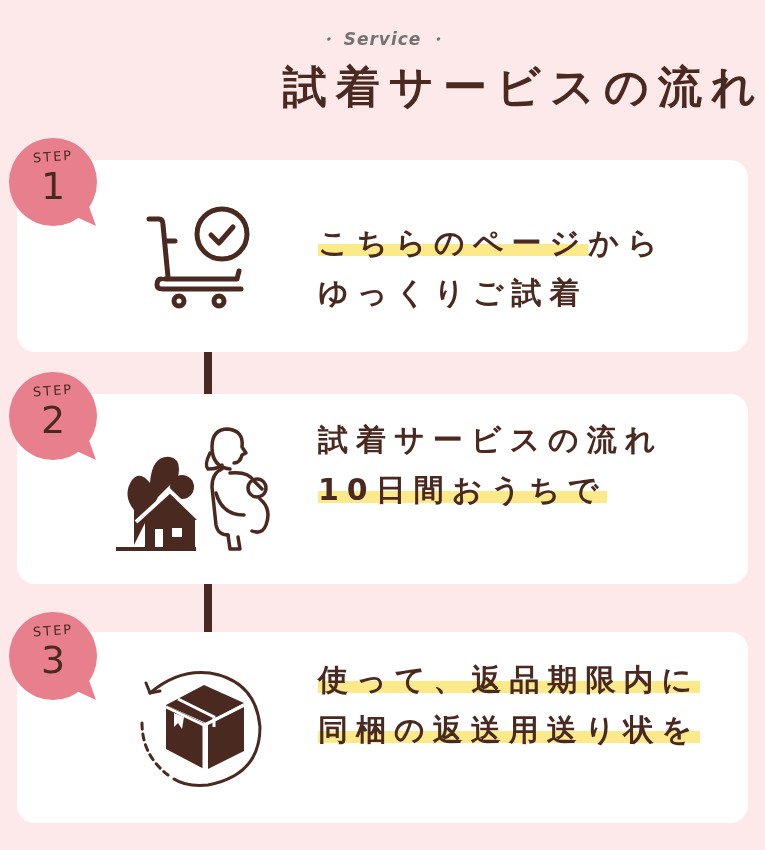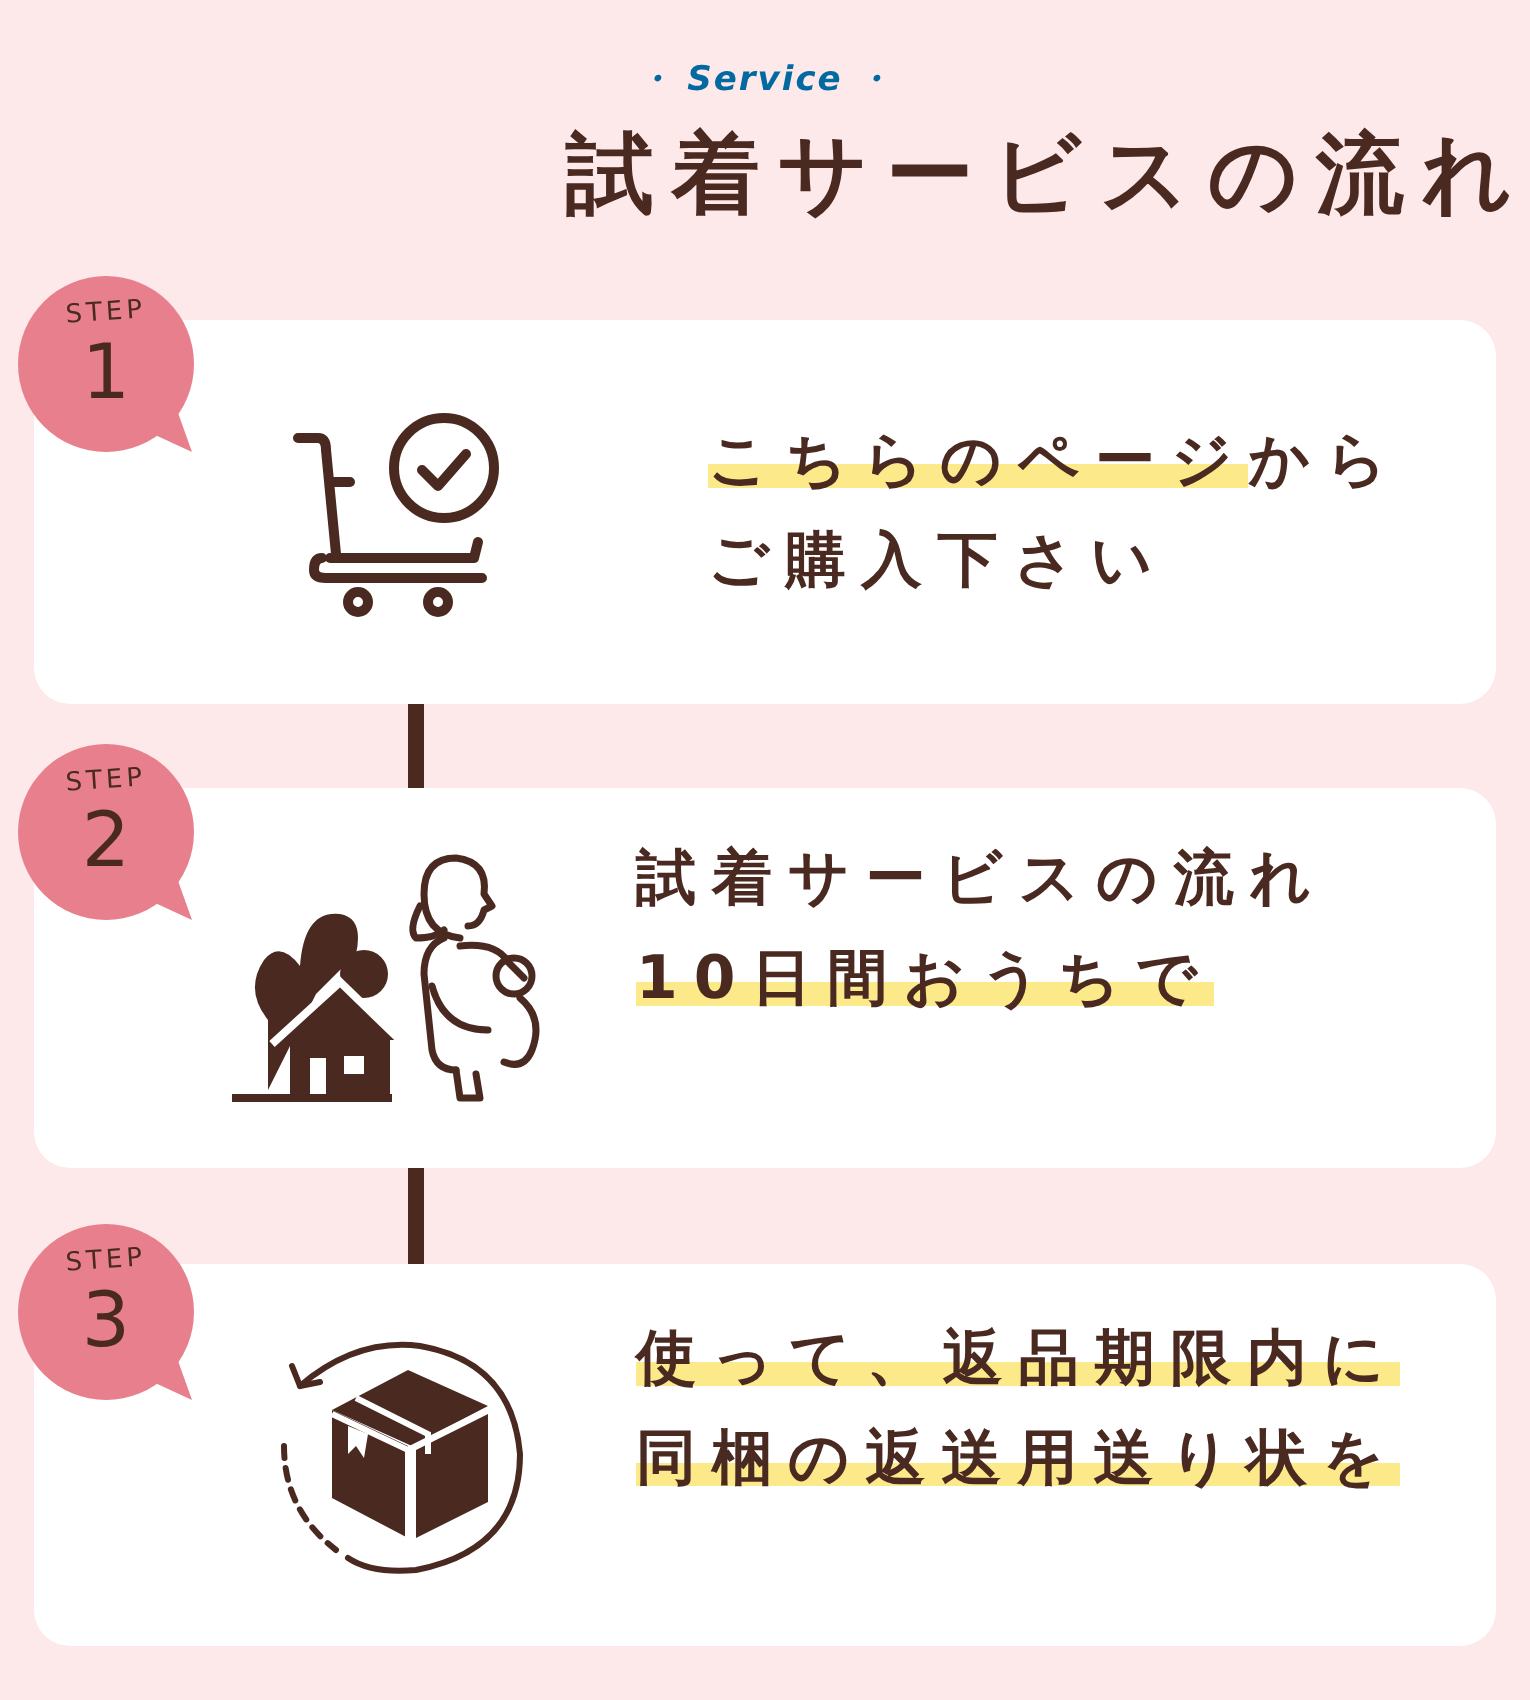--- a/index.html
+++ b/index.html
@@ -6,21 +6,21 @@
   html, body { width: 765px; height: 850px; overflow: hidden; }
   body {
     background: #fde9ea;
     font-family: "DejaVu Sans", "Liberation Sans", sans-serif;
     color: #4a2a20;
     position: relative;
   }
   .eyebrow {
     position: absolute; top: 28px; left: 0; width: 765px;
     text-align: center; font-size: 17px; font-weight: bold;
-    font-style: italic; letter-spacing: 1px; color: #0369a1;
+    font-style: italic; letter-spacing: 1px; color: #737373;
   }
   .title {
     position: absolute; top: 58px; left: 0; width: 765px;
     text-align: right; font-size: 44px; font-weight: bold;
     letter-spacing: 9px; color: #4a2a20;
   }
   .connector {
     position: absolute; left: 204px; width: 8px; background: #4a2a20;
   }
   .card {
@@ -76,23 +76,23 @@
     <path d="M4 14 H14 Q18 14 18 20 L23 72"></path>
     <path d="M20 36 H30"></path>
     <path d="M16 74 Q12 74 12 80 Q12 84 18 84 H96"></path>
     <path d="M20 74 H92 L94 66"></path>
     <circle cx="34" cy="96" r="5"></circle>
     <circle cx="74" cy="96" r="5"></circle>
     <circle cx="77" cy="29" r="25"></circle>
     <path d="M66 30 L74 38 L88 22"></path>
   </svg>
 </div>
-<div class="text-block" style="top:206px;margin-left:36px;">
+<div class="text-block" style="top:218px;">
   <span class="line"><span class="hl">こちらのページ</span><span>から</span></span>
-  <span class="line"><span class="hl"></span><span>ご購入下さい</span></span>
+  <span class="line"><span class="hl"></span><span>ゆっくりご試着</span></span>
 </div>
 
 <div class="card" style="top:394px;height:190px;"></div>
 <div class="badge" style="left:8px;top:372px;">
   <svg width="100" height="96" viewBox="0 0 100 96">
     <circle cx="45" cy="44" r="44" fill="#e7808c"></circle>
     <path d="M62 76 L88 88 L78 60 Z" fill="#e7808c"></path>
   </svg>
   <div class="step-label">STEP</div>
   <div class="step-num">2</div>

